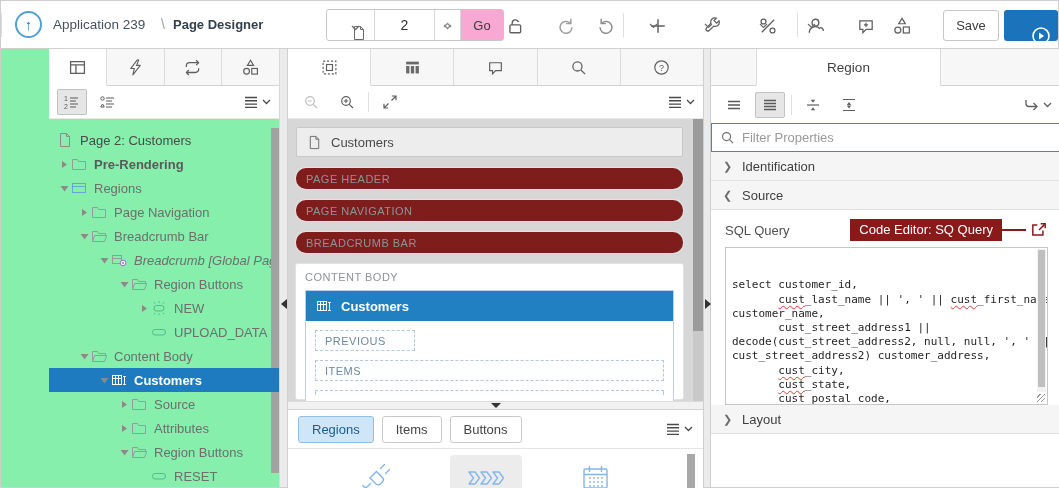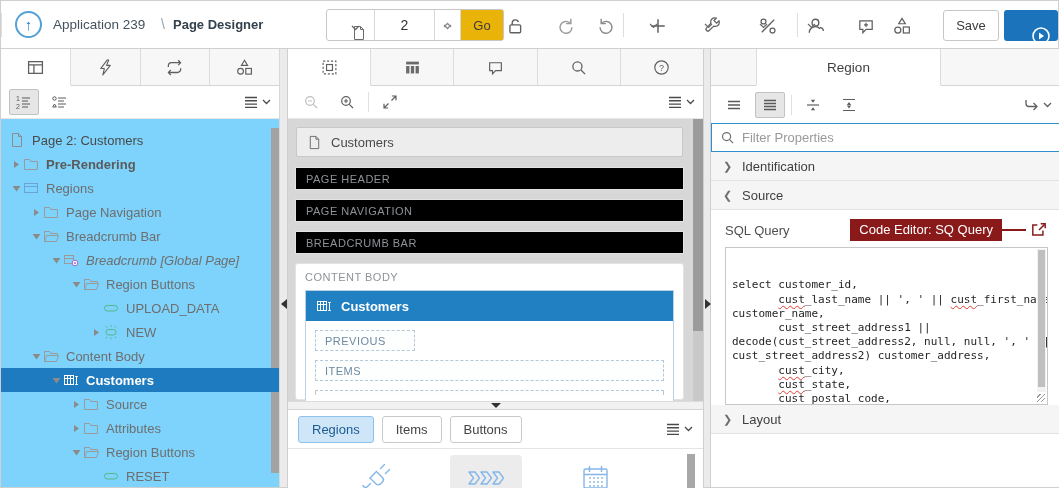--- a/index.html
+++ b/index.html
@@ -17,31 +17,31 @@
   .crumb-sep { left:160px; top:15px; color:#9aa4ac; font-size:14px; }
   .crumb-pd  { left:172px; top:16px; color:#33414d; font-size:13px; font-weight:bold; }
   .pagesel { left:325px; top:8px; width:178px; height:32px; border:1px solid #c6c6c6;
              border-radius:3px; display:flex; background:#fff; }
   .pagesel > div { position:relative; height:100%; display:flex; align-items:center; justify-content:center; }
   .ps-icon { width:48px; border-right:1px solid #d8d8d8; gap:4px; }
   .ps-num  { width:60px; border-right:1px solid #d8d8d8; }
   .ps-num input { width:100%; height:100%; border:0; text-align:center; font-size:14px; color:#333;
                   font-family:"Liberation Sans",sans-serif; outline:none;}
   .ps-step { width:26px; border-right:1px solid #d8d8d8; flex-direction:column; color:#8b8b8b; font-size:8px; line-height:7px;}
-  .ps-go   { width:42px; background:#eab308; color:#3c3c3c; font-size:13px; cursor:pointer;}
+  .ps-go   { width:42px; background:#f9a8d4; color:#3c3c3c; font-size:13px; cursor:pointer;}
   .hicon { top:14px; width:22px; height:22px; display:flex; align-items:center; gap:2px; }
   .hsep { top:12px; width:1px; height:24px; background:#dedede; }
   .savebtn { left:942px; top:9px; width:56px; height:31px; border:1px solid #c6c6c6; border-radius:3px;
              background:#fff; font-size:13px; color:#3c3c3c; text-align:center; line-height:29px; cursor:pointer;}
   .runbtn { left:1003px; top:9px; width:54px; height:31px; border-radius:3px;
             background:var(--run,#1b74bb); display:flex; align-items:center; justify-content:center; cursor:pointer; }
 
   
   .panel { position:absolute; top:48px; bottom:0; }
-  .left  { left:0; width:278px; border-right:0; background:#7dd3fc; }
+  .left  { left:0; width:278px; border-right:0; background:#86efac;padding-left:48px; }
   .lsplit{ left:278px; width:9px; background:#ebebeb; border-left:1px solid #d8d8d8; border-right:1px solid #cfcfcf;}
   .mid   { left:287px; width:415px; background:#fff; }
   .rsplit{ left:702px; width:8px; background:#ebebeb; border-left:1px solid #cfcfcf; border-right:1px solid #cfcfcf;}
   .right { left:710px; width:349px; background:#fff; }
   .split-arrow { position:absolute; top:250px; width:0; height:0; }
   .lsplit .split-arrow { left:1px; border-top:5px solid transparent; border-bottom:5px solid transparent; border-right:6px solid #333; }
   .rsplit .split-arrow { left:1px; border-top:5px solid transparent; border-bottom:5px solid transparent; border-left:6px solid #333; }
 
   
   .tabbar { display:flex; height:37px; background:#f7f7f7; border-bottom:1px solid #d4d4d4; }
@@ -69,21 +69,21 @@
   .trow.selected { background:var(--sel,#1f7bbf); color:#fff; font-weight:bold; z-index:2; }
   .trow.bold .tlabel { font-weight:bold; color:#5a5a5a;}
   .trow.italic .tlabel { font-style:italic; }
   .trow.root0 .tlabel { color:#4a4a4a; }
   .tree-scroll { position:absolute; right:0; top:9px; bottom:14px; width:8px; background:#a2a2a2; z-index:1;}
 
   
   .canvas { position:relative; height:282px; background:#d7d7d7; overflow:hidden; padding:8px; }
   .pagecard { height:30px; background:#ededed; border:1px solid #c8c8c8; border-radius:2px;
               display:flex; align-items:center; gap:9px; padding:0 10px; color:#4a4a4a; margin-right:12px;}
-  .slot { height:21px; background:#000000; border-radius:0; box-shadow:0 0 0 1px #e3e3e3;
+  .slot { height:21px; background:#7f1d1d; border-radius:10px; box-shadow:0 0 0 1px #e3e3e3;
           display:flex; align-items:center; padding:0 10px; margin:11px 12px 0 0;
           font-size:11px; letter-spacing:.5px; color:#8d9399; }
   .cbody { background:#fff; border-radius:2px; box-shadow:0 0 0 1px #e3e3e3; margin:11px 12px 0 0;
            padding:7px 9px 0 9px; height:135px; font-size:11px; letter-spacing:.5px; color:#8d9399;}
   .region { margin-top:7px; border:1px solid #bcd2e4; }
   .region-hd { height:30px; background:var(--regionhd,#2180c2); color:#fff; display:flex; align-items:center;
                gap:9px; padding:0 10px; font-size:13px; font-weight:bold; letter-spacing:0;}
   .region-bd { padding:9px; background:#fff;}
   .ph { border:1px dashed #b4c8da; color:#6d89a1; font-size:11px; letter-spacing:.5px;
         height:21px; display:flex; align-items:center; padding:0 9px; margin-bottom:9px; background:#fdfefe;}
@@ -444,43 +444,43 @@
             <svg width="16" height="16" viewBox="0 0 16 16">
               <g fill="none" stroke="#9a9a9a">
                 <path d="M1.5 13.5v-10h5l1.2 2h6.8v2"></path>
                 <path d="M1.5 13.5l2.2-6h12l-2.2 6z"></path>
               </g>
             </svg>
           </span>
           <span class="tlabel">Region Buttons</span>
         </div>
         <div class="trow" style="padding-left: 88px;">
-          <span class="arrow"></span>
-          <span class="ticon">
-            <svg width="16" height="16" viewBox="0 0 16 16">
-              <rect x="1.5" y="5.5" width="13" height="5.5" rx="2.7" fill="none" stroke="#53b98d"></rect>
-            </svg>
-          </span>
-          <span class="tlabel">UPLOAD_DATA</span>
-        </div>
-        <div class="trow" style="padding-left: 88px;">
           <span class="arrow">
             <svg width="7" height="9" viewBox="0 0 7 9">
               <path d="M1 1l5 3.5L1 8z" fill="#8a8a8a"></path>
             </svg>
           </span>
           <span class="ticon">
             <svg width="16" height="16" viewBox="0 0 16 16">
               <rect x="3" y="5.5" width="10" height="5.5" rx="2.7" fill="none" stroke="#53b98d"></rect>
               <g stroke="#53b98d">
                 <path d="M3 2.2l1 1.4M8 1.2v1.8M13 2.2l-1 1.4M3 14.2l1-1.4M8 15.2v-1.8M13 14.2l-1-1.4"></path>
               </g>
             </svg>
           </span>
           <span class="tlabel">NEW</span>
+        </div>
+        <div class="trow" style="padding-left: 88px;">
+          <span class="arrow"></span>
+          <span class="ticon">
+            <svg width="16" height="16" viewBox="0 0 16 16">
+              <rect x="1.5" y="5.5" width="13" height="5.5" rx="2.7" fill="none" stroke="#53b98d"></rect>
+            </svg>
+          </span>
+          <span class="tlabel">UPLOAD_DATA</span>
         </div>
         <div class="trow" style="padding-left: 28px;">
           <span class="arrow">
             <svg width="9" height="7" viewBox="0 0 9 7">
               <path d="M0.5 1h8L4.5 6.5z" fill="#8a8a8a"></path>
             </svg>
           </span>
           <span class="ticon">
             <svg width="16" height="16" viewBox="0 0 16 16">
               <g fill="none" stroke="#9a9a9a">

